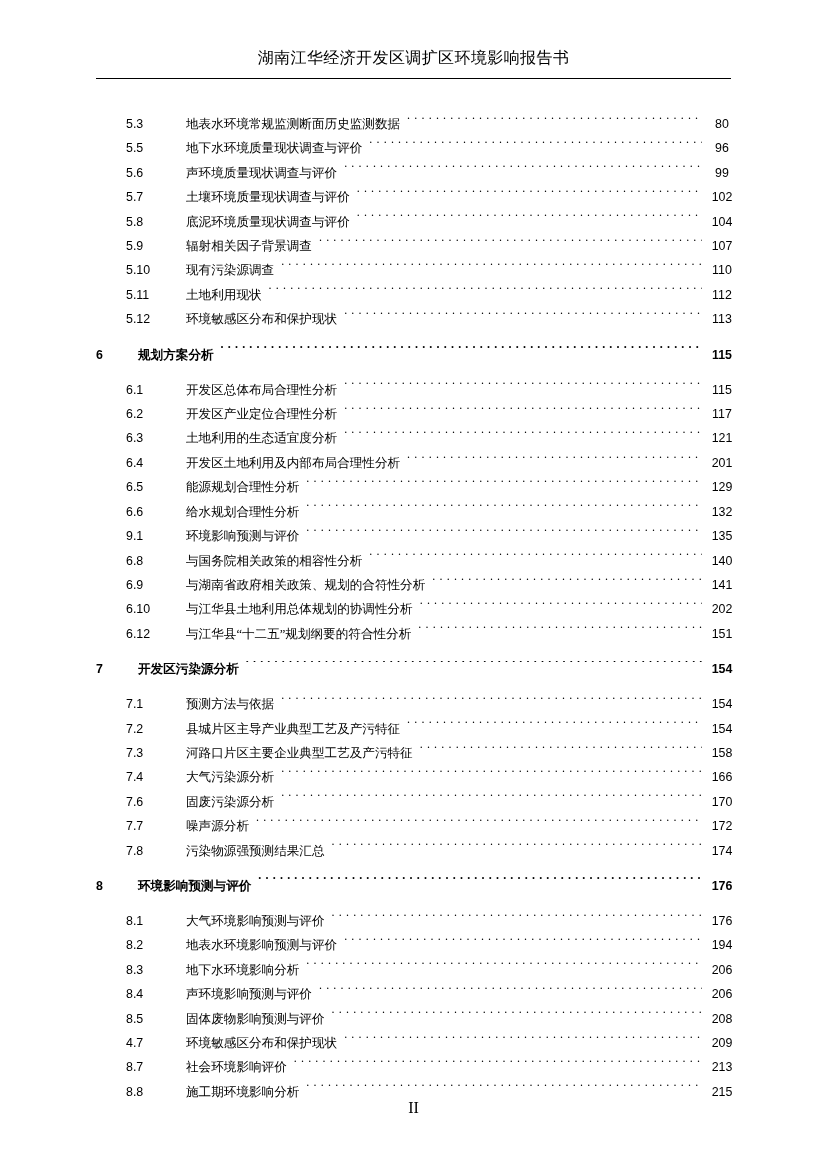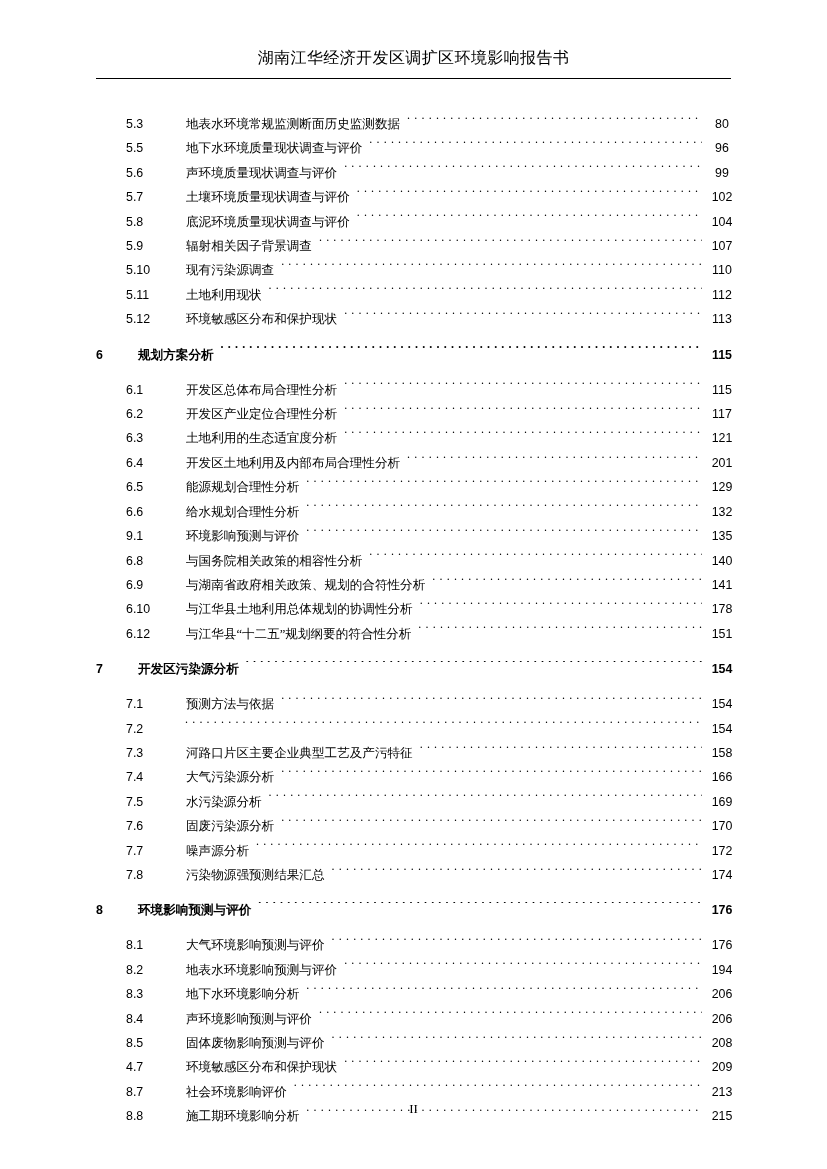--- a/index.html
+++ b/index.html
@@ -104,21 +104,21 @@
   }
   .gap {
     height: 9px;
   }
   .footer {
     position: absolute;
     bottom: 52px;
     left: 0;
     width: 100%;
     text-align: center;
-    font-size: 13px;
+    font-size: 16px;
     font-family: "Liberation Serif", "DejaVu Serif", serif;
   }
 </style>
 </head>
 <body>
 
 <div class="page">
 
   <div class="header">湖南江华经济开发区调扩区环境影响报告书</div>
   <div class="header-rule"></div>
@@ -237,21 +237,21 @@
       <div class="toc-row lvl2">
         <span class="num">6.9</span>
         <span class="title">与湖南省政府相关政策、规划的合符性分析</span>
         <span class="dots"></span>
         <span class="pg">141</span>
       </div>
       <div class="toc-row lvl2">
         <span class="num">6.10</span>
         <span class="title">与江华县土地利用总体规划的协调性分析</span>
         <span class="dots"></span>
-        <span class="pg">178</span>
+        <span class="pg">202</span>
       </div>
       <div class="toc-row lvl2">
         <span class="num">6.12</span>
         <span class="title">与江华县“十二五”规划纲要的符合性分析</span>
         <span class="dots"></span>
         <span class="pg">151</span>
       </div>
       <div class="gap"></div>
       <div class="toc-row lvl1">
         <span class="num">7</span>
@@ -261,40 +261,35 @@
       </div>
       <div class="gap"></div>
       <div class="toc-row lvl2">
         <span class="num">7.1</span>
         <span class="title">预测方法与依据</span>
         <span class="dots"></span>
         <span class="pg">154</span>
       </div>
       <div class="toc-row lvl2">
         <span class="num">7.2</span>
+        <span class="title">县城片区主导产业典型工艺及产污特征</span>
         <span class="dots"></span>
         <span class="pg">154</span>
       </div>
       <div class="toc-row lvl2">
         <span class="num">7.3</span>
         <span class="title">河路口片区主要企业典型工艺及产污特征</span>
         <span class="dots"></span>
         <span class="pg">158</span>
       </div>
       <div class="toc-row lvl2">
         <span class="num">7.4</span>
         <span class="title">大气污染源分析</span>
         <span class="dots"></span>
         <span class="pg">166</span>
-      </div>
-      <div class="toc-row lvl2">
-        <span class="num">7.5</span>
-        <span class="title">水污染源分析</span>
-        <span class="dots"></span>
-        <span class="pg">169</span>
       </div>
       <div class="toc-row lvl2">
         <span class="num">7.6</span>
         <span class="title">固废污染源分析</span>
         <span class="dots"></span>
         <span class="pg">170</span>
       </div>
       <div class="toc-row lvl2">
         <span class="num">7.7</span>
         <span class="title">噪声源分析</span>

